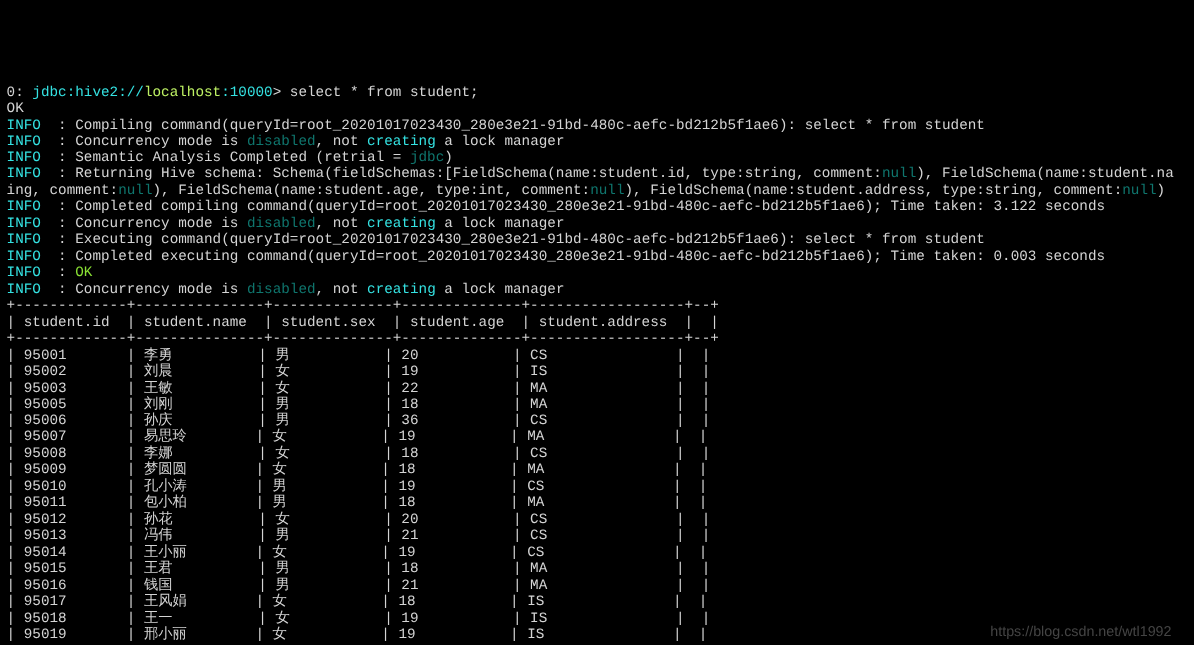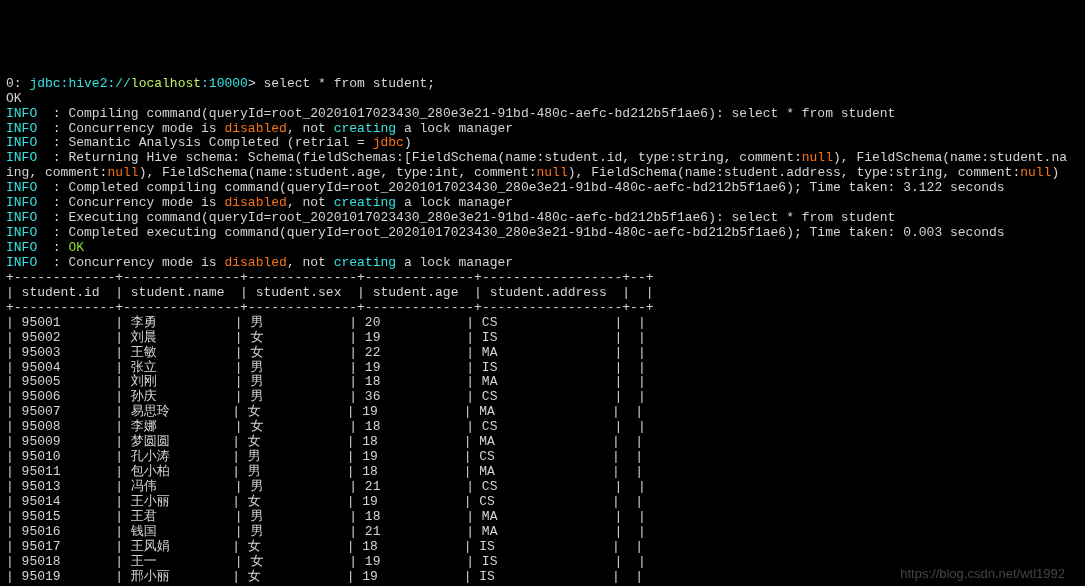--- a/index.html
+++ b/index.html
@@ -13,21 +13,21 @@
     width: 1085px;
     height: 586px;
     box-sizing: border-box;
     position: relative;
     overflow: hidden;
     white-space: pre;
   }
   .line { white-space: pre; }
   .cyan { color: #34e2e2; margin-top: 48px; }
   .magenta { color: #bef264; }
-  .yellow { color: #f97316; }
+  .yellow { color: #0f766e; }
   .green { color: #8ae234; }
   .watermark {
     position: absolute;
     right: 20px;
     bottom: 4px;
     color: #88888880;
     font-size: 13px;
     font-family: Arial, sans-serif;
   }
   .term {
@@ -53,28 +53,28 @@
 <span class="line"><span class="cyan">INFO</span><span>  : </span><span>Executing command(queryId=root_20201017023430_280e3e21-91bd-480c-aefc-bd212b5f1ae6): select * from student</span></span>
 <span class="line"><span class="cyan">INFO</span><span>  : </span><span>Completed executing command(queryId=root_20201017023430_280e3e21-91bd-480c-aefc-bd212b5f1ae6); Time taken: 0.003 seconds</span></span>
 <span class="line"><span class="cyan">INFO</span><span>  : </span><span class="green">OK</span></span>
 <span class="line"><span class="cyan">INFO</span><span>  : </span><span>Concurrency mode is </span><span class="yellow">disabled</span><span>, not </span><span class="cyan">creating</span><span> a lock manager</span></span>
 <span class="row">+-------------+---------------+--------------+--------------+------------------+--+</span>
 <span class="row">| student.id  | student.name  | student.sex  | student.age  | student.address  |  |</span>
 <span class="row">+-------------+---------------+--------------+--------------+------------------+--+</span>
 <div id="rows"><span class="row">| 95001       | 李勇          | 男           | 20           | CS               |  |
 </span><span class="row">| 95002       | 刘晨          | 女           | 19           | IS               |  |
 </span><span class="row">| 95003       | 王敏          | 女           | 22           | MA               |  |
-</span><span class="row">| 95004       | 张立          | 男           | 19           | IS               |  |
 </span><span class="row">| 95005       | 刘刚          | 男           | 18           | MA               |  |
 </span><span class="row">| 95006       | 孙庆          | 男           | 36           | CS               |  |
 </span><span class="row">| 95007       | 易思玲        | 女           | 19           | MA               |  |
 </span><span class="row">| 95008       | 李娜          | 女           | 18           | CS               |  |
 </span><span class="row">| 95009       | 梦圆圆        | 女           | 18           | MA               |  |
 </span><span class="row">| 95010       | 孔小涛        | 男           | 19           | CS               |  |
 </span><span class="row">| 95011       | 包小柏        | 男           | 18           | MA               |  |
+</span><span class="row">| 95012       | 孙花          | 女           | 20           | CS               |  |
 </span><span class="row">| 95013       | 冯伟          | 男           | 21           | CS               |  |
 </span><span class="row">| 95014       | 王小丽        | 女           | 19           | CS               |  |
 </span><span class="row">| 95015       | 王君          | 男           | 18           | MA               |  |
 </span><span class="row">| 95016       | 钱国          | 男           | 21           | MA               |  |
 </span><span class="row">| 95017       | 王风娟        | 女           | 18           | IS               |  |
 </span><span class="row">| 95018       | 王一          | 女           | 19           | IS               |  |
 </span><span class="row">| 95019       | 邢小丽        | 女           | 19           | IS               |  |
 </span></div>
 </div>
 

